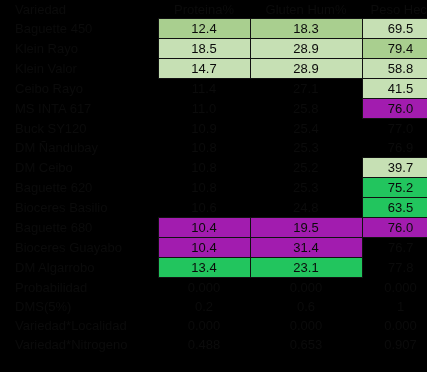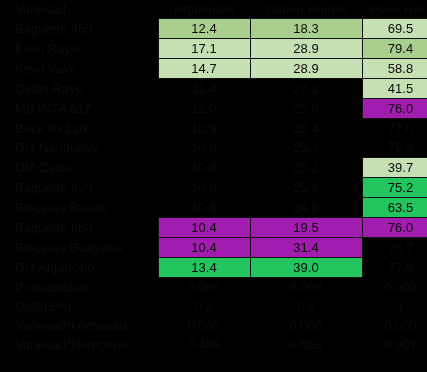--- a/index.html
+++ b/index.html
@@ -90,21 +90,21 @@
     </thead>
     <tbody id="tbody-rows">
         <tr>
           <td class="name">Baguette 450</td>
           <td class="val hl-green-dark bordered">12.4</td>
           <td class="val hl-green-dark bordered">18.3</td>
           <td class="val hl-green bordered">69.5</td>
         </tr>
         <tr>
           <td class="name">Klein Rayo</td>
-          <td class="val hl-green bordered">17.1</td>
+          <td class="val hl-green bordered">18.5</td>
           <td class="val hl-green bordered">28.9</td>
           <td class="val hl-green-dark bordered">79.4</td>
         </tr>
         <tr>
           <td class="name">Klein Valor</td>
           <td class="val hl-green bordered">14.7</td>
           <td class="val hl-green bordered">28.9</td>
           <td class="val hl-green bordered">58.8</td>
         </tr>
         <tr>
@@ -157,21 +157,21 @@
         </tr>
         <tr>
           <td class="name">Bioceres Guayabo</td>
           <td class="val hl-yellow bordered">10.4</td>
           <td class="val hl-yellow bordered">31.4</td>
           <td class="val hl-none">76.7</td>
         </tr>
         <tr>
           <td class="name">DM Algarrobo</td>
           <td class="val hl-orange bordered">13.4</td>
-          <td class="val hl-orange bordered">39.0</td>
+          <td class="val hl-orange bordered">23.1</td>
           <td class="val hl-none">77.8</td>
         </tr>
         <tr class="stat">
           <td class="name">Probabilidad</td>
           <td class="val hl-none">0.000</td>
           <td class="val hl-none">0.000</td>
           <td class="val hl-none">0.000</td>
         </tr>
         <tr class="stat">
           <td class="name">DMS(5%)</td>

